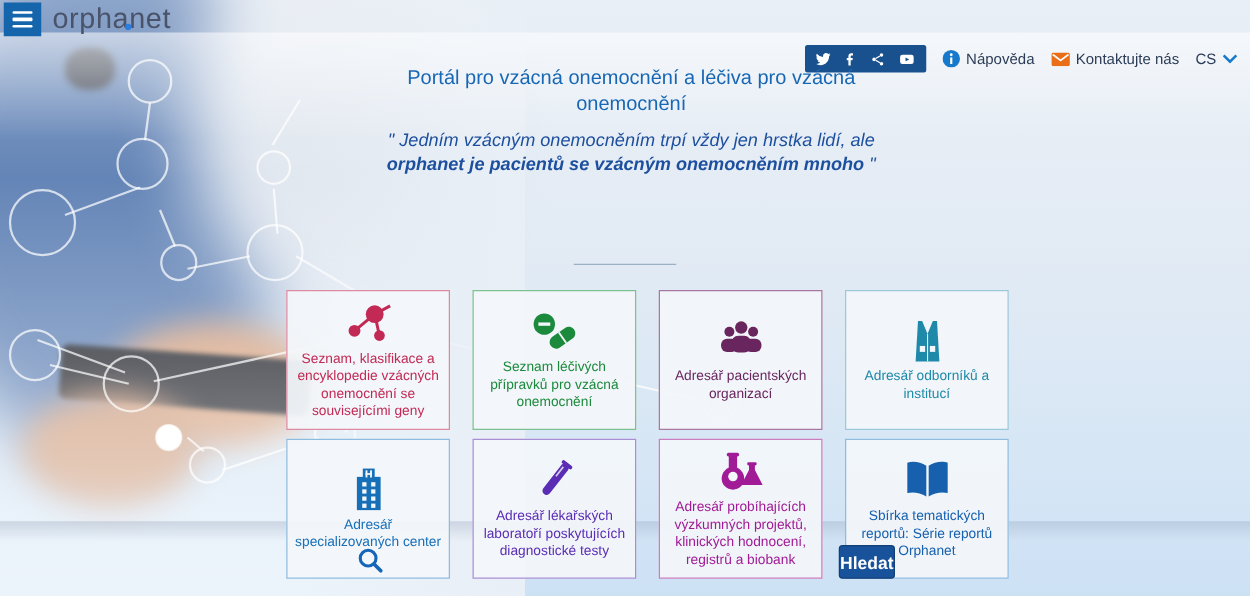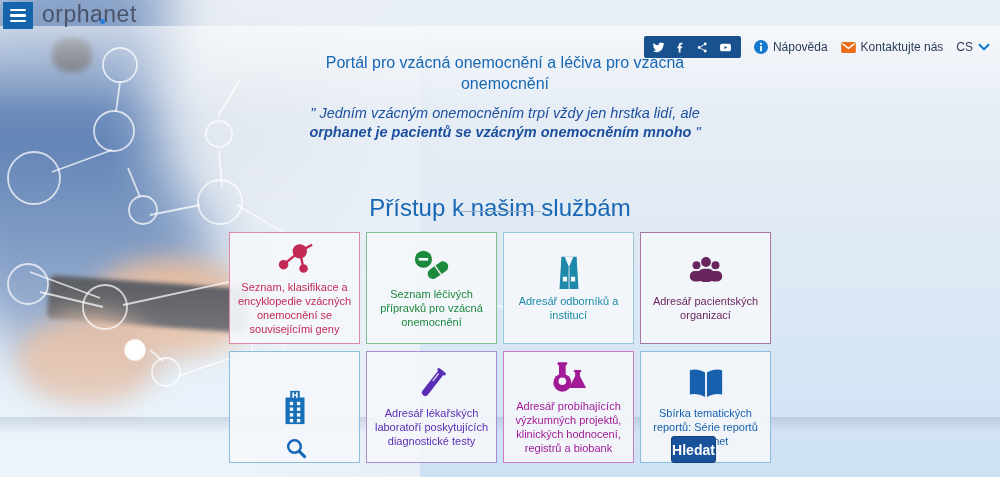--- a/index.html
+++ b/index.html
@@ -40,21 +40,21 @@
   .title{position:absolute;left:280px;top:42px;width:450px;text-align:center;
     font-size:16px;line-height:1.3;color:#1767b4;font-weight:400;}
   .quote{position:absolute;left:285px;top:104px;width:440px;text-align:center;
     font-size:14.5px;line-height:1.32;color:#1d4f9f;font-style:italic;}
   .quote b{font-weight:700;}
   .services-h{position:absolute;left:0;top:174px;width:1000px;text-align:center;
     font-size:24px;color:#1767b4;font-weight:400;}
   .services-rule{position:absolute;left:459px;top:211px;width:82px;height:1px;background:#9cb0c5;}
   
   .cards{position:absolute;left:229px;top:232px;width:545px;display:grid;
-    grid-template-columns:repeat(4,131px);gap:7px 6px;}
+    grid-template-columns:repeat(4,131px);gap:7px 18px;}
   .card{min-height:84px;border:1px solid;background:rgba(243,246,250,.93);cursor:pointer;
     display:flex;flex-direction:column;align-items:center;justify-content:center;gap:4px;
     padding:6px 5px;text-align:center;font-size:11px;line-height:1.27;color:var(--c);box-sizing:border-box;}
   .card svg{flex:none;}
   
   .search-icon{position:absolute;left:286px;top:438px;}
   .search-input{position:absolute;left:308px;top:438px;width:358px;height:24px;box-sizing:border-box;
     border:1px solid #aebdcb;padding:0 8px;font-size:13px;color:#444;font-family:"Liberation Sans",sans-serif;}
   .search-input::placeholder{color:#555;}
   .search-btn{position:absolute;left:671px;top:436px;width:45px;height:27px;background:#17529b;
@@ -155,21 +155,20 @@
       <svg width="12" height="8" viewBox="0 0 13 8">
           <path d="M1 1 L6.5 6.5 L12 1" stroke="#1779cc" stroke-width="2.2" fill="none"></path>
         </svg>
     </div>
   </div>
 
   <h1 class="title">Portál pro vzácná onemocnění a léčiva pro vzácná onemocnění</h1>
   <div class="quote">
     <span>" Jedním vzácným onemocněním trpí vždy jen hrstka lidí, ale </span><b>orphanet je pacientů se vzácným onemocněním mnoho</b><span> "</span>
   </div>
-  <h2 class="services-h">Přístup k našim službám</h2>
   <div class="services-rule"></div>
 
   <div class="cards">
 
     <div class="card" style="border-color: rgb(221, 139, 162); --c: #c22a55;">
       <svg width="42" height="38" viewBox="0 0 44 40" fill="currentColor">
         <path d="M27 13 L10 27 M27 13 L31 31 M27 13 L40 6" stroke="currentColor" stroke-width="2.5" fill="none"></path>
         <circle cx="27" cy="13" r="7.5"></circle>
           <circle cx="10" cy="27" r="5"></circle>
           <circle cx="31" cy="31" r="4.5"></circle>
@@ -182,61 +181,62 @@
         <circle cx="13" cy="14" r="9"></circle>
           <rect x="8" y="12.6" width="10" height="2.8" fill="#f3f6fa"></rect>
         <g transform="rotate(-35 28 25)">
             <rect x="16" y="20" width="24" height="11" rx="5.5"></rect>
             <rect x="27.2" y="20" width="1.6" height="11" fill="#f3f6fa"></rect>
           </g>
       </svg>
       <span>Seznam léčivých přípravků pro vzácná onemocnění</span>
     </div>
 
-    <div class="card" style="border-color: rgb(156, 200, 220); --c: #1e89a8;">
-      <svg width="42" height="38" viewBox="0 0 44 40" fill="currentColor">
-        <path d="M14 4 h16 l2 34 H12 z"></path>
-        <path d="M17.5 4 L22 15 L26.5 4 Z" fill="#f3f6fa"></path>
-        <rect x="21.6" y="15" width="0.9" height="23" fill="#f3f6fa"></rect>
-        <rect x="15.5" y="25" width="4.5" height="5" fill="#f3f6fa"></rect>
-          <rect x="24" y="25" width="4.5" height="5" fill="#f3f6fa"></rect>
-      </svg>
-      <span>Adresář odborníků a institucí</span>
-    </div>
-
     <div class="card" style="border-color: rgb(168, 120, 160); --c: #69265e;">
       <svg width="42" height="38" viewBox="0 0 44 40" fill="currentColor">
         <circle cx="12" cy="13" r="4.2"></circle>
           <circle cx="32" cy="13" r="4.2"></circle>
           <circle cx="22" cy="9.5" r="5.2"></circle>
         <rect x="5" y="19" width="14" height="11" rx="5"></rect>
           <rect x="25" y="19" width="14" height="11" rx="5"></rect>
         <rect x="13.5" y="16.5" width="17" height="14" rx="6"></rect>
       </svg>
       <span>Adresář pacientských organizací</span>
+    </div>
+
+    <div class="card" style="border-color: rgb(156, 200, 220); --c: #1e89a8;">
+      <svg width="42" height="38" viewBox="0 0 44 40" fill="currentColor">
+        <path d="M14 4 h16 l2 34 H12 z"></path>
+        <path d="M17.5 4 L22 15 L26.5 4 Z" fill="#f3f6fa"></path>
+        <rect x="21.6" y="15" width="0.9" height="23" fill="#f3f6fa"></rect>
+        <rect x="15.5" y="25" width="4.5" height="5" fill="#f3f6fa"></rect>
+          <rect x="24" y="25" width="4.5" height="5" fill="#f3f6fa"></rect>
+      </svg>
+      <span>Adresář odborníků a institucí</span>
     </div>
 
     <div class="card" style="border-color: rgb(142, 188, 223); --c: #176fb8;">
       <svg width="42" height="38" viewBox="0 0 44 40" fill="currentColor">
         <rect x="12" y="10" width="20" height="28"></rect>
         <rect x="17" y="3" width="10" height="9"></rect>
         <rect x="19.3" y="4.5" width="1.6" height="6" fill="#f3f6fa"></rect>
           <rect x="23.1" y="4.5" width="1.6" height="6" fill="#f3f6fa"></rect>
           <rect x="19.3" y="6.8" width="5.4" height="1.5" fill="#f3f6fa"></rect>
         <g fill="#f3f6fa">
           <rect x="16.5" y="14.5" width="3.6" height="3.6"></rect>
             <rect x="24" y="14.5" width="3.6" height="3.6"></rect>
           <rect x="16.5" y="20.5" width="3.6" height="3.6"></rect>
             <rect x="24" y="20.5" width="3.6" height="3.6"></rect>
           <rect x="16.5" y="26.5" width="3.6" height="3.6"></rect>
             <rect x="24" y="26.5" width="3.6" height="3.6"></rect>
           <rect x="16.5" y="32.5" width="3.6" height="3.6"></rect>
             <rect x="24" y="32.5" width="3.6" height="3.6"></rect>
         </g>
       </svg>
+      <span>Adresář specializovaných center</span>
     </div>
 
     <div class="card" style="border-color: rgb(169, 142, 214); --c: #5b2db4;">
       <svg width="42" height="38" viewBox="0 0 44 40" fill="currentColor">
         <g transform="rotate(38 22 20)">
           <rect x="18.5" y="3" width="7" height="32" rx="3.5"></rect>
           <rect x="16.8" y="2" width="10.4" height="3.2" rx="1.4"></rect>
           <rect x="20" y="7" width="1.4" height="10" fill="#f3f6fa" opacity="0.8"></rect>
         </g>
       </svg>

